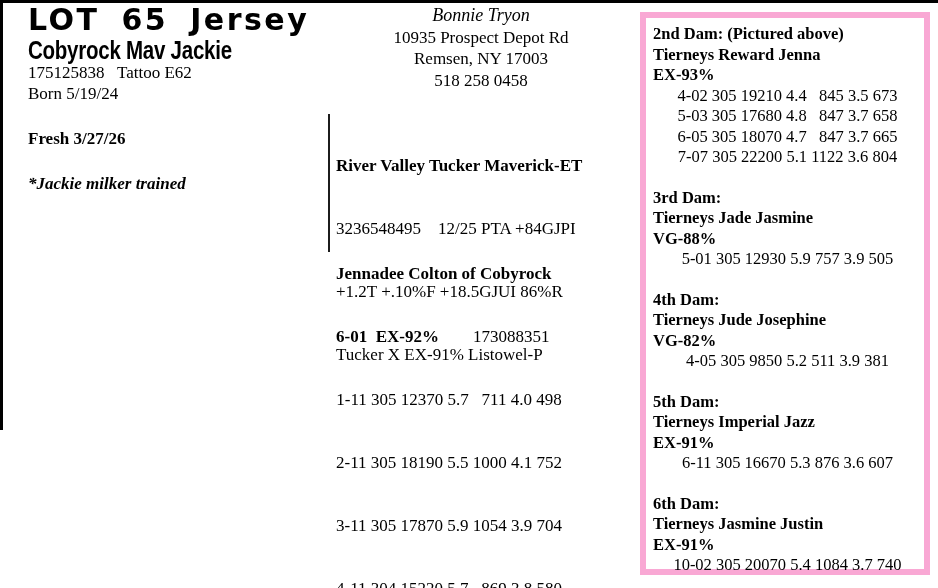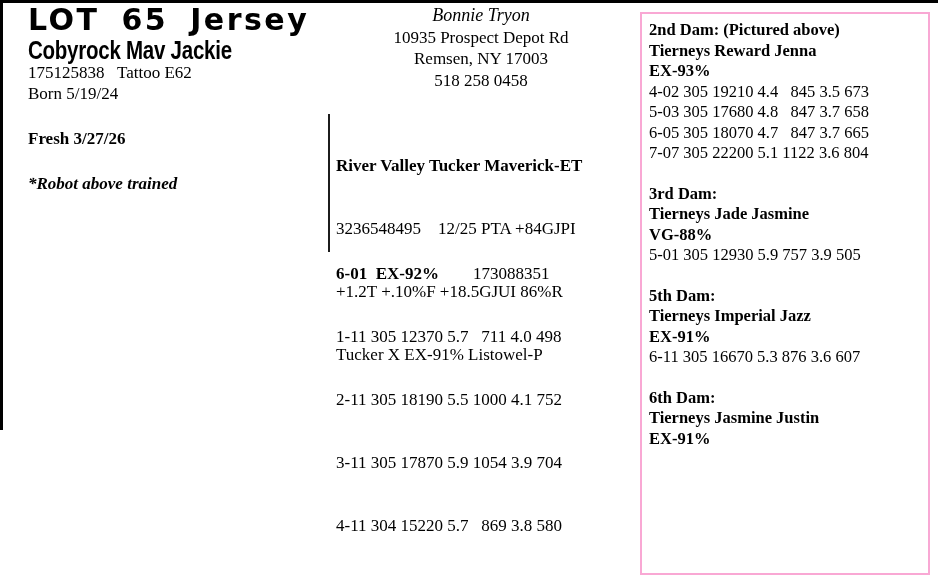--- a/index.html
+++ b/index.html
@@ -45,60 +45,61 @@
   .dam-block {
     position:absolute; left:336px; top:221px;
     font-size:17px; line-height:21px; white-space:pre;
   }
   .dam-block .dname { font-weight:700; }
   .dam-block .dscore { font-weight:700; }
   .dam-block .dreg { margin-left:34px; }
 
   .dam-box {
     position:absolute; left:640px; top:12px; width:290px; height:563px;
-    border:2px solid #f9a8d4; box-sizing:border-box;
+    border:6px solid #f9a8d4; box-sizing:border-box;
     padding:6px 2px 0 7px;
     font-size:16.5px; line-height:20.5px;
   }
   .mat-section { margin-bottom:20px; }
   .mat-section:last-child { margin-bottom:16px; }
   .mat-title, .mat-name, .mat-score { font-weight:700; white-space:pre; }
-  .mat-record { white-space:pre; }
+  .mat-record { white-space:pre;text-align:center; }
 </style>
 </head>
 <body>
 
 <div class="page">
 
   <div class="rule topline"></div>
   <div class="rule leftline"></div>
   <div class="rule midline"></div>
 
   <div class="lot-title">LOT 65 Jersey</div>
   <div class="animal-name">Cobyrock Mav Jackie</div>
   <div class="plain reg-line">175125838   Tattoo E62</div>
   <div class="plain born-line">Born 5/19/24</div>
   <div class="plain fresh-line">Fresh 3/27/26</div>
-  <div class="plain note-line">*Robot above trained</div>
+  <div class="plain note-line">*Jackie milker trained</div>
 
   <div class="consignor">
     <div class="cname">Bonnie Tryon</div>
     <div>10935 Prospect Depot Rd</div>
     <div>Remsen, NY 17003</div>
     <div>518 258 0458</div>
   </div>
 
   <div class="sire-block">
     <div class="sname">River Valley Tucker Maverick-ET</div>
     <div>3236548495    12/25 PTA +84GJPI</div>
     <div>+1.2T +.10%F +18.5GJUI 86%R</div>
     <div>Tucker X EX-91% Listowel-P</div>
   </div>
 
   <div class="dam-block">
+    <div class="dname">Jennadee Colton of Cobyrock</div>
     <div><span class="dscore">6-01  EX-92%</span><span class="dreg">173088351</span></div>
     <div class="mat-record">1-11 305 12370 5.7   711 4.0 498</div>
     <div class="mat-record">2-11 305 18190 5.5 1000 4.1 752</div>
     <div class="mat-record">3-11 305 17870 5.9 1054 3.9 704</div>
     <div class="mat-record">4-11 304 15220 5.7   869 3.8 580</div>
     
     
     
   </div>
 
@@ -114,29 +115,36 @@
       <div class="mat-record">7-07 305 22200 5.1 1122 3.6 804</div>
     </div>
 
     <div class="mat-section">
       <div class="mat-title">3rd Dam:</div>
       <div class="mat-name">Tierneys Jade Jasmine</div>
       <div class="mat-score">VG-88%</div>
       <div class="mat-record">5-01 305 12930 5.9 757 3.9 505</div>
     </div>
 
+    <div class="mat-section">
+      <div class="mat-title">4th Dam:</div>
+      <div class="mat-name">Tierneys Jude Josephine</div>
+      <div class="mat-score">VG-82%</div>
+      <div class="mat-record">4-05 305 9850 5.2 511 3.9 381</div>
+    </div>
 
     <div class="mat-section">
       <div class="mat-title">5th Dam:</div>
       <div class="mat-name">Tierneys Imperial Jazz</div>
       <div class="mat-score">EX-91%</div>
       <div class="mat-record">6-11 305 16670 5.3 876 3.6 607</div>
     </div>
 
     <div class="mat-section">
       <div class="mat-title">6th Dam:</div>
       <div class="mat-name">Tierneys Jasmine Justin</div>
       <div class="mat-score">EX-91%</div>
+      <div class="mat-record">10-02 305 20070 5.4 1084 3.7 740</div>
     </div>
 
   </div>
 
 </div>
 
 </body></html>

